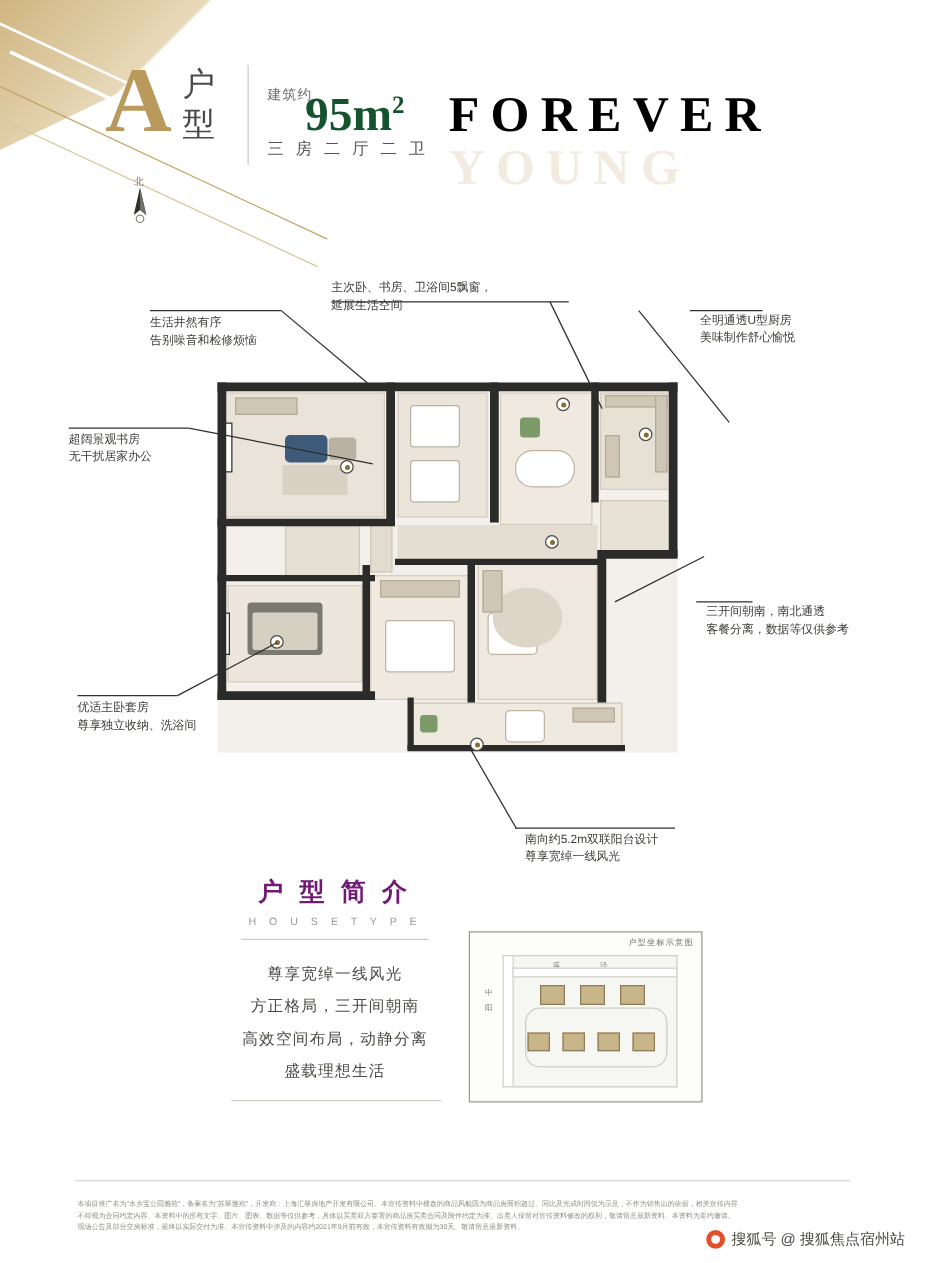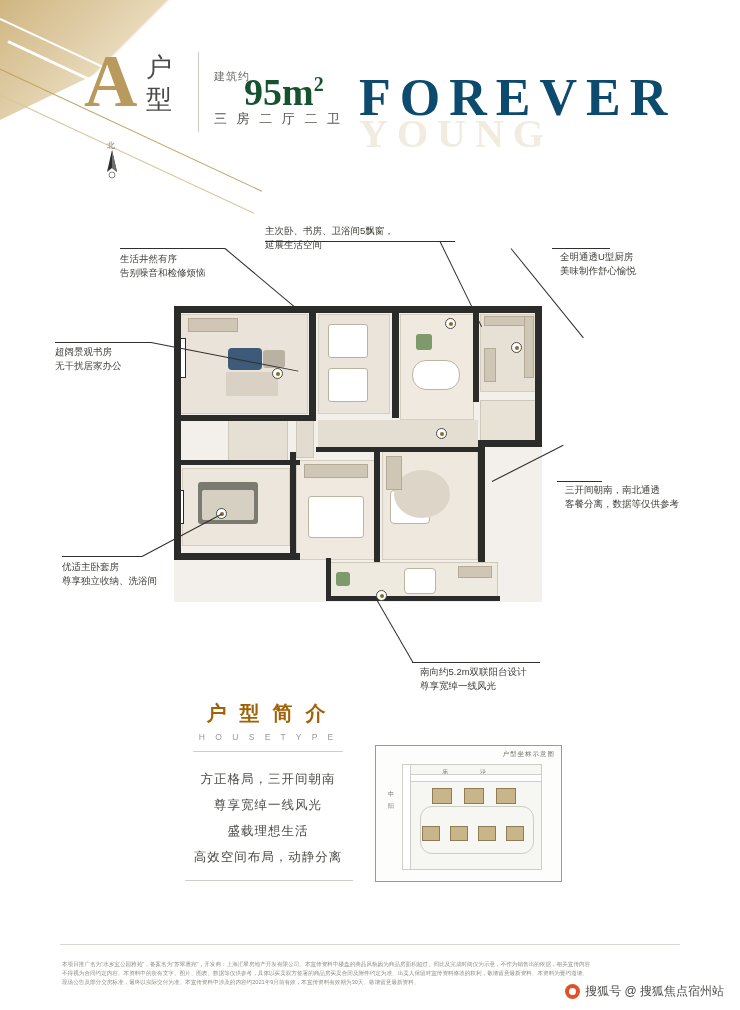--- a/index.html
+++ b/index.html
@@ -48,21 +48,21 @@
     font-size:38px;line-height:56px;font-weight:700;color:#14532d;
     font-family:Liberation Serif, serif;
   }
   .area-num sup{font-size:20px;vertical-align:super;}
   .rooms{
     position:absolute;left:130px;top:62px;font-size:13px;letter-spacing:3px;color:#55554f;
   }
   .forever{
     position:absolute;left:275px;top:20px;
     font-family:"Liberation Serif", serif;
-    font-size:52px;letter-spacing:9px;color:#0c4a6e;font-weight:700;
+    font-size:40px;letter-spacing:9px;color:#000000;font-weight:700;
     white-space:nowrap;
   }
   .young{
     position:absolute;left:275px;top:62px;
     font-family:"Liberation Serif", serif;
     font-size:40px;letter-spacing:9px;color:#f2ece0;font-weight:700;
     white-space:nowrap;
   }
   .compass{position:absolute;left:95px;top:142px;width:34px;height:42px;}
   .compass .n{position:absolute;top:-2px;left:12px;font-size:8px;color:#7a7a72;}
@@ -80,21 +80,21 @@
   }
   .dot:after{
     content:"";position:absolute;left:2.5px;top:2.5px;width:4px;height:4px;border-radius:50%;
     background:#8a6c2f;
   }
 
   
   .intro{position:absolute;left:168px;top:700px;width:200px;}
   .intro-title{
     font-family:"Liberation Serif", serif;
-    font-size:20px;letter-spacing:4px;color:#a16207;font-weight:700;text-align:center;
+    font-size:20px;letter-spacing:4px;color:#701a75;font-weight:700;text-align:center;
   }
   .intro-sub{
     font-size:8.5px;letter-spacing:4px;color:#9a9a93;text-align:center;margin-top:5px;
   }
   .intro-rule{width:150px;height:1px;background:#cfcfc8;margin:9px auto 0;}
   .intro-list{margin-top:14px;text-align:center;}
   .intro-list div{font-size:12.5px;line-height:26px;color:#4b4b46;letter-spacing:1px;}
 
   
   .sitemap{
@@ -287,24 +287,24 @@
     <div>尊享宽绰一线风光</div>
   </div>
   <div class="cl-line" style="left:412px;top:662px;width:128px;"></div>
   <div class="cl-diag" style="left:376px;top:598px;width:74px;transform:rotate(60deg);"></div>
 
   <div class="intro">
     <div class="intro-title">户 型 简 介</div>
     <div class="intro-sub">H O U S E   T Y P E</div>
     <div class="intro-rule"></div>
     <div class="intro-list">
+      <div>尊享宽绰一线风光</div>
       <div>方正格局，三开间朝南</div>
-      <div>尊享宽绰一线风光</div>
+      <div>高效空间布局，动静分离</div>
       <div>盛载理想生活</div>
-      <div>高效空间布局，动静分离</div>
     </div>
   </div>
   <div style="position:absolute;left:185px;top:880px;width:168px;height:1px;background:#cfcfc8;"></div>
 
   <div class="sitemap">
     <div class="sm-title">户型坐标示意图</div>
 
     <div class="sm-area" style="left:34px;top:18px;width:130px;height:104px;"></div>
 
     <div class="sm-label" style="left:12px;top:44px;">中</div>

